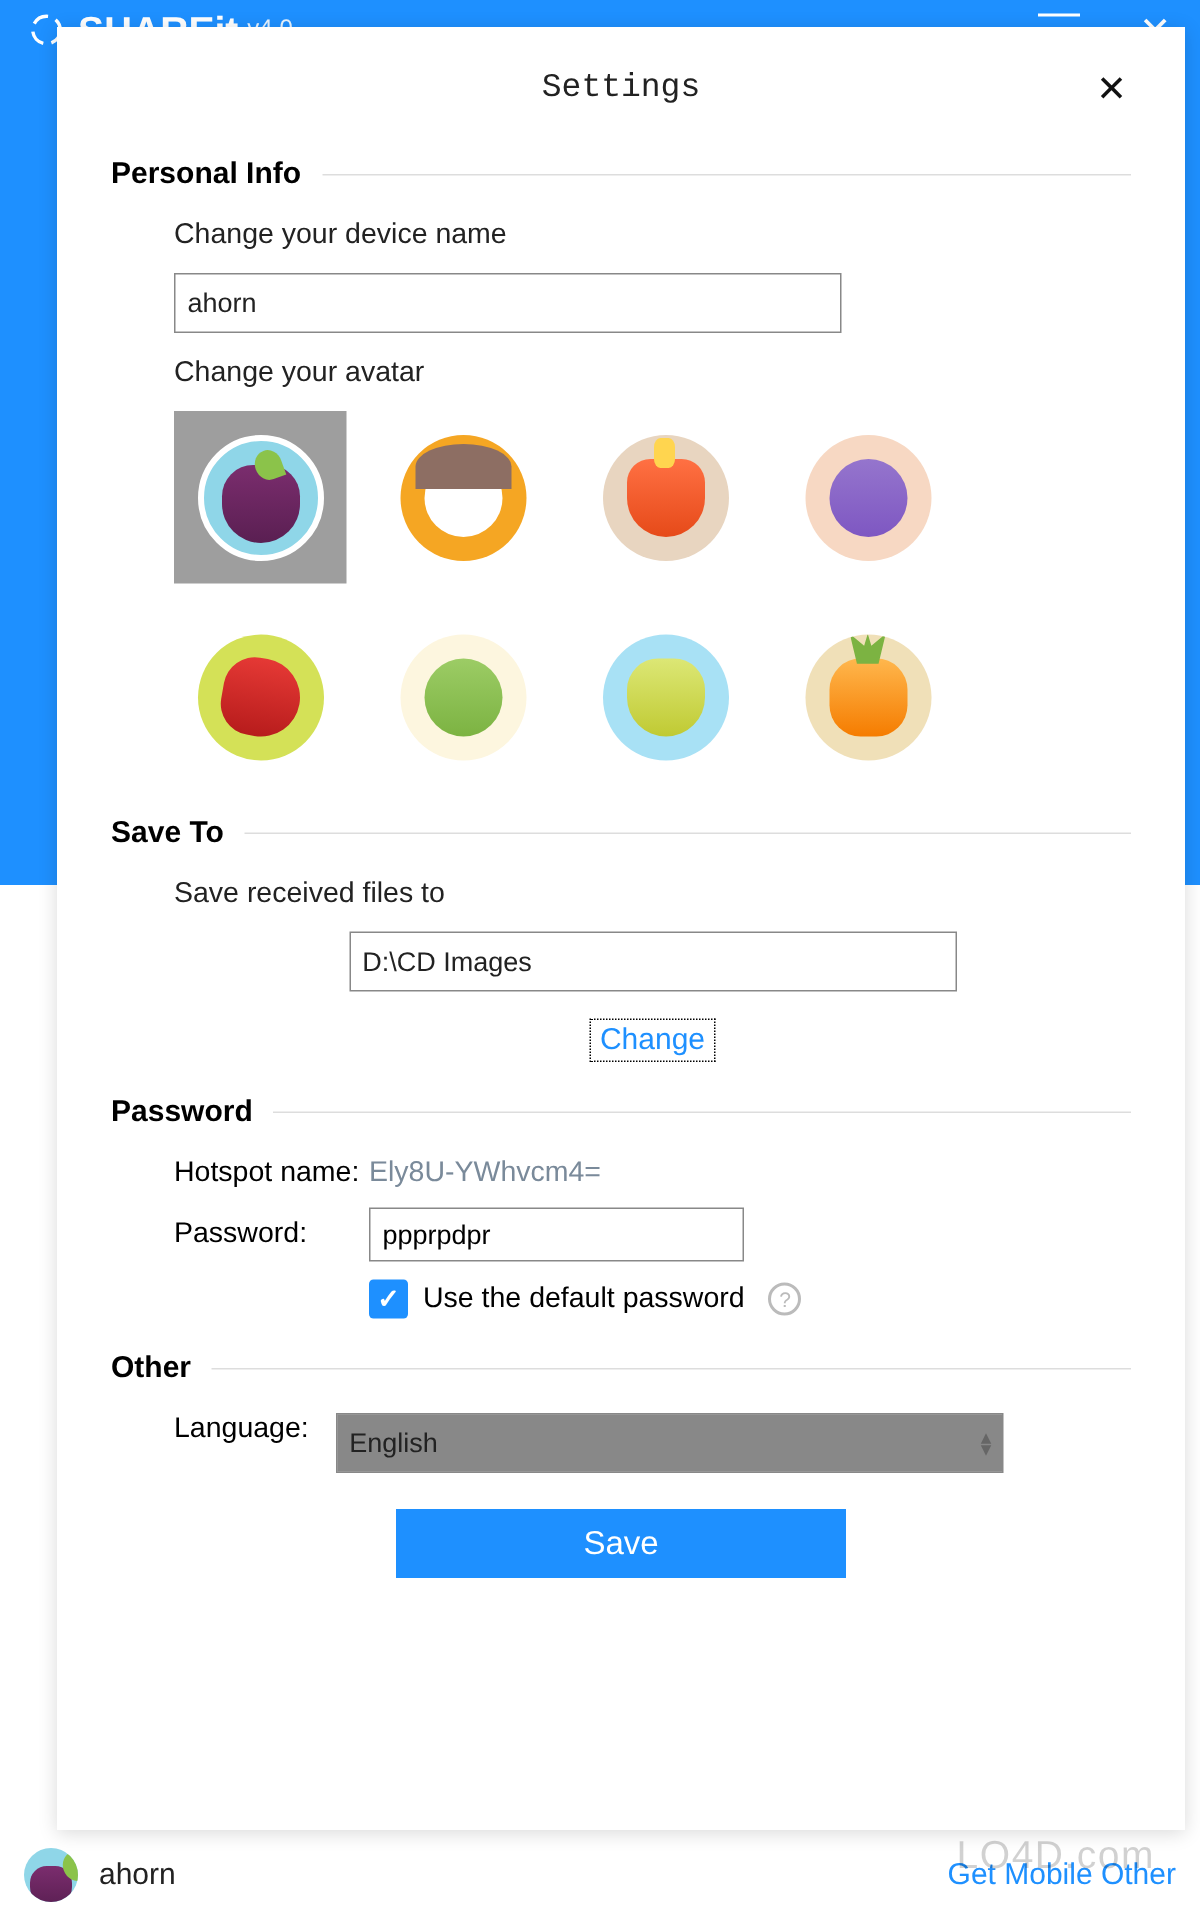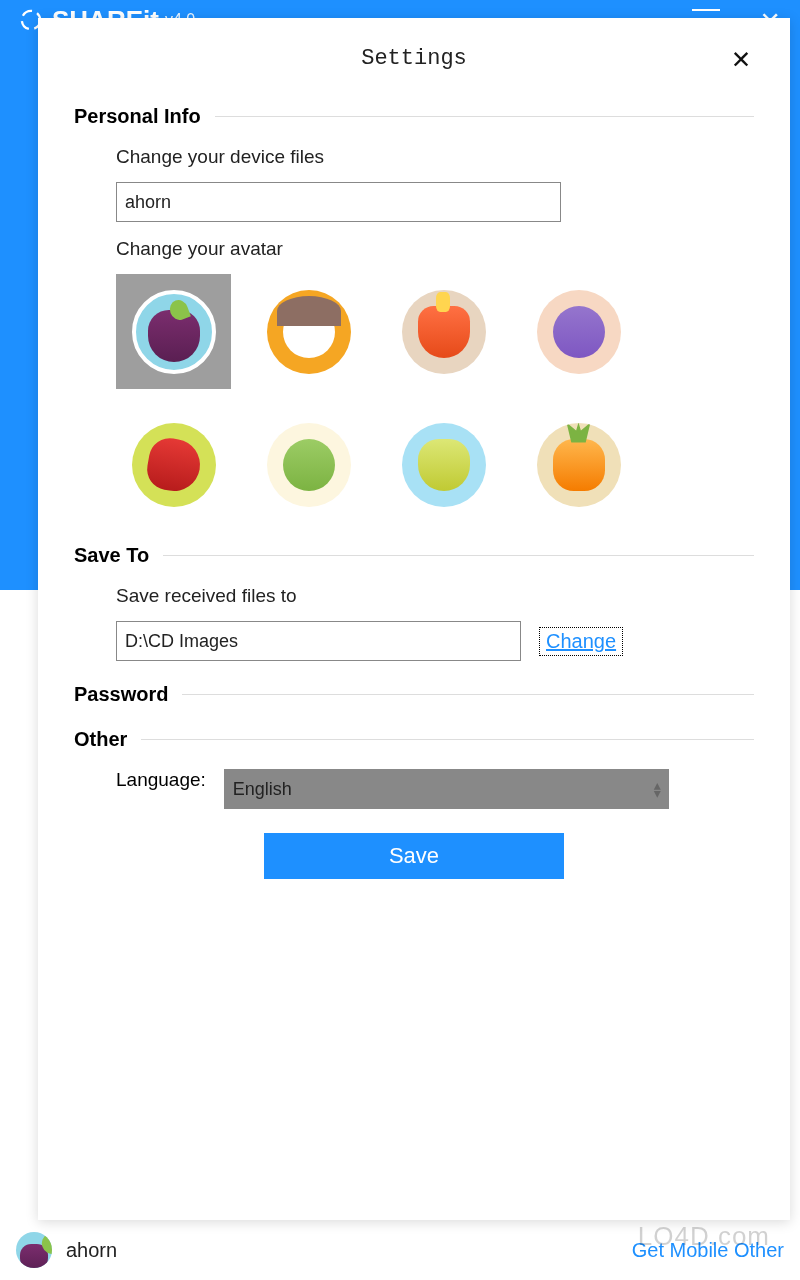--- a/index.html
+++ b/index.html
@@ -91,27 +91,27 @@
 .avatar-cell {
   display: flex; align-items: center; justify-content: center;
 }
 .avatar-cell.selected { background: #9e9e9e; }
 .avatar-circle {
   width: 84px; height: 84px; border-radius: 50%;
   display: flex; align-items: center; justify-content: center;
   overflow: hidden;
 }
 .avatar-cell.selected .avatar-circle { border: 4px solid #fff; }
-.saveto-row { display: flex; align-items: center; gap: 18px; }
+.saveto-row { display: flex; align-items: center; gap: 18px; flex-direction: column; }
 .saveto-input {
   width: 405px; height: 40px; border: 1px solid #888;
   font-size: 18px; padding: 0 8px; color: #222;
 }
 .change-link {
-  color: #1e90ff; font-size: 20px; text-decoration: underline;
+  color: #1e90ff; font-size: 20px; 
   border: 1px dotted #000; padding: 2px 6px; cursor: pointer;
 }
 .pw-row { display: flex; align-items: center; margin-bottom: 12px; font-size: 19px; }
 .pw-label { width: 130px; }
 .pw-value-static { color: #7a8a9a; }
 .pw-input {
   width: 250px; height: 36px; border: 1px solid #888;
   font-size: 18px; padding: 0 8px;
 }
 .check-row { display: flex; align-items: center; gap: 10px; margin-left: 130px; font-size: 19px; }
@@ -204,21 +204,21 @@
     <div class="settings-title">Settings</div>
     <div class="settings-close">✕</div>
   </div>
 
   <div class="section">
     <div class="section-header">
       <div class="section-title">Personal Info</div>
       <div class="section-rule"></div>
     </div>
     <div class="field-area">
-      <div class="field-label">Change your device files</div>
+      <div class="field-label">Change your device name</div>
       <input class="text-input" value="ahorn" style="">
       <div class="field-label" style="margin-top:16px">Change your avatar</div>
       <div class="avatar-grid">
         <div class="avatar-cell selected">
             <div class="avatar-circle av-bg-blue">
               <div class="face f-egg"></div>
             </div>
           </div>
         <div class="avatar-cell">
             <div class="avatar-circle av-bg-orange">
@@ -270,20 +270,35 @@
         <input class="saveto-input" value="D:\CD Images" style="">
         <span class="change-link">Change</span>
       </div>
     </div>
   </div>
 
   <div class="section">
     <div class="section-header">
       <div class="section-title">Password</div>
       <div class="section-rule"></div>
+    </div>
+    <div class="field-area">
+      <div class="pw-row">
+        <span class="pw-label">Hotspot name:</span>
+        <span class="pw-value-static">Ely8U-YWhvcm4=</span>
+      </div>
+      <div class="pw-row">
+        <span class="pw-label">Password:</span>
+        <input class="pw-input" value="ppprpdpr" style="">
+      </div>
+      <div class="check-row">
+        <div class="checkbox">✓</div>
+        <span>Use the default password</span>
+        <div class="help-icon">?</div>
+      </div>
     </div>
   </div>
 
   <div class="section">
     <div class="section-header">
       <div class="section-title">Other</div>
       <div class="section-rule"></div>
     </div>
     <div class="field-area">
       <div class="lang-row">

